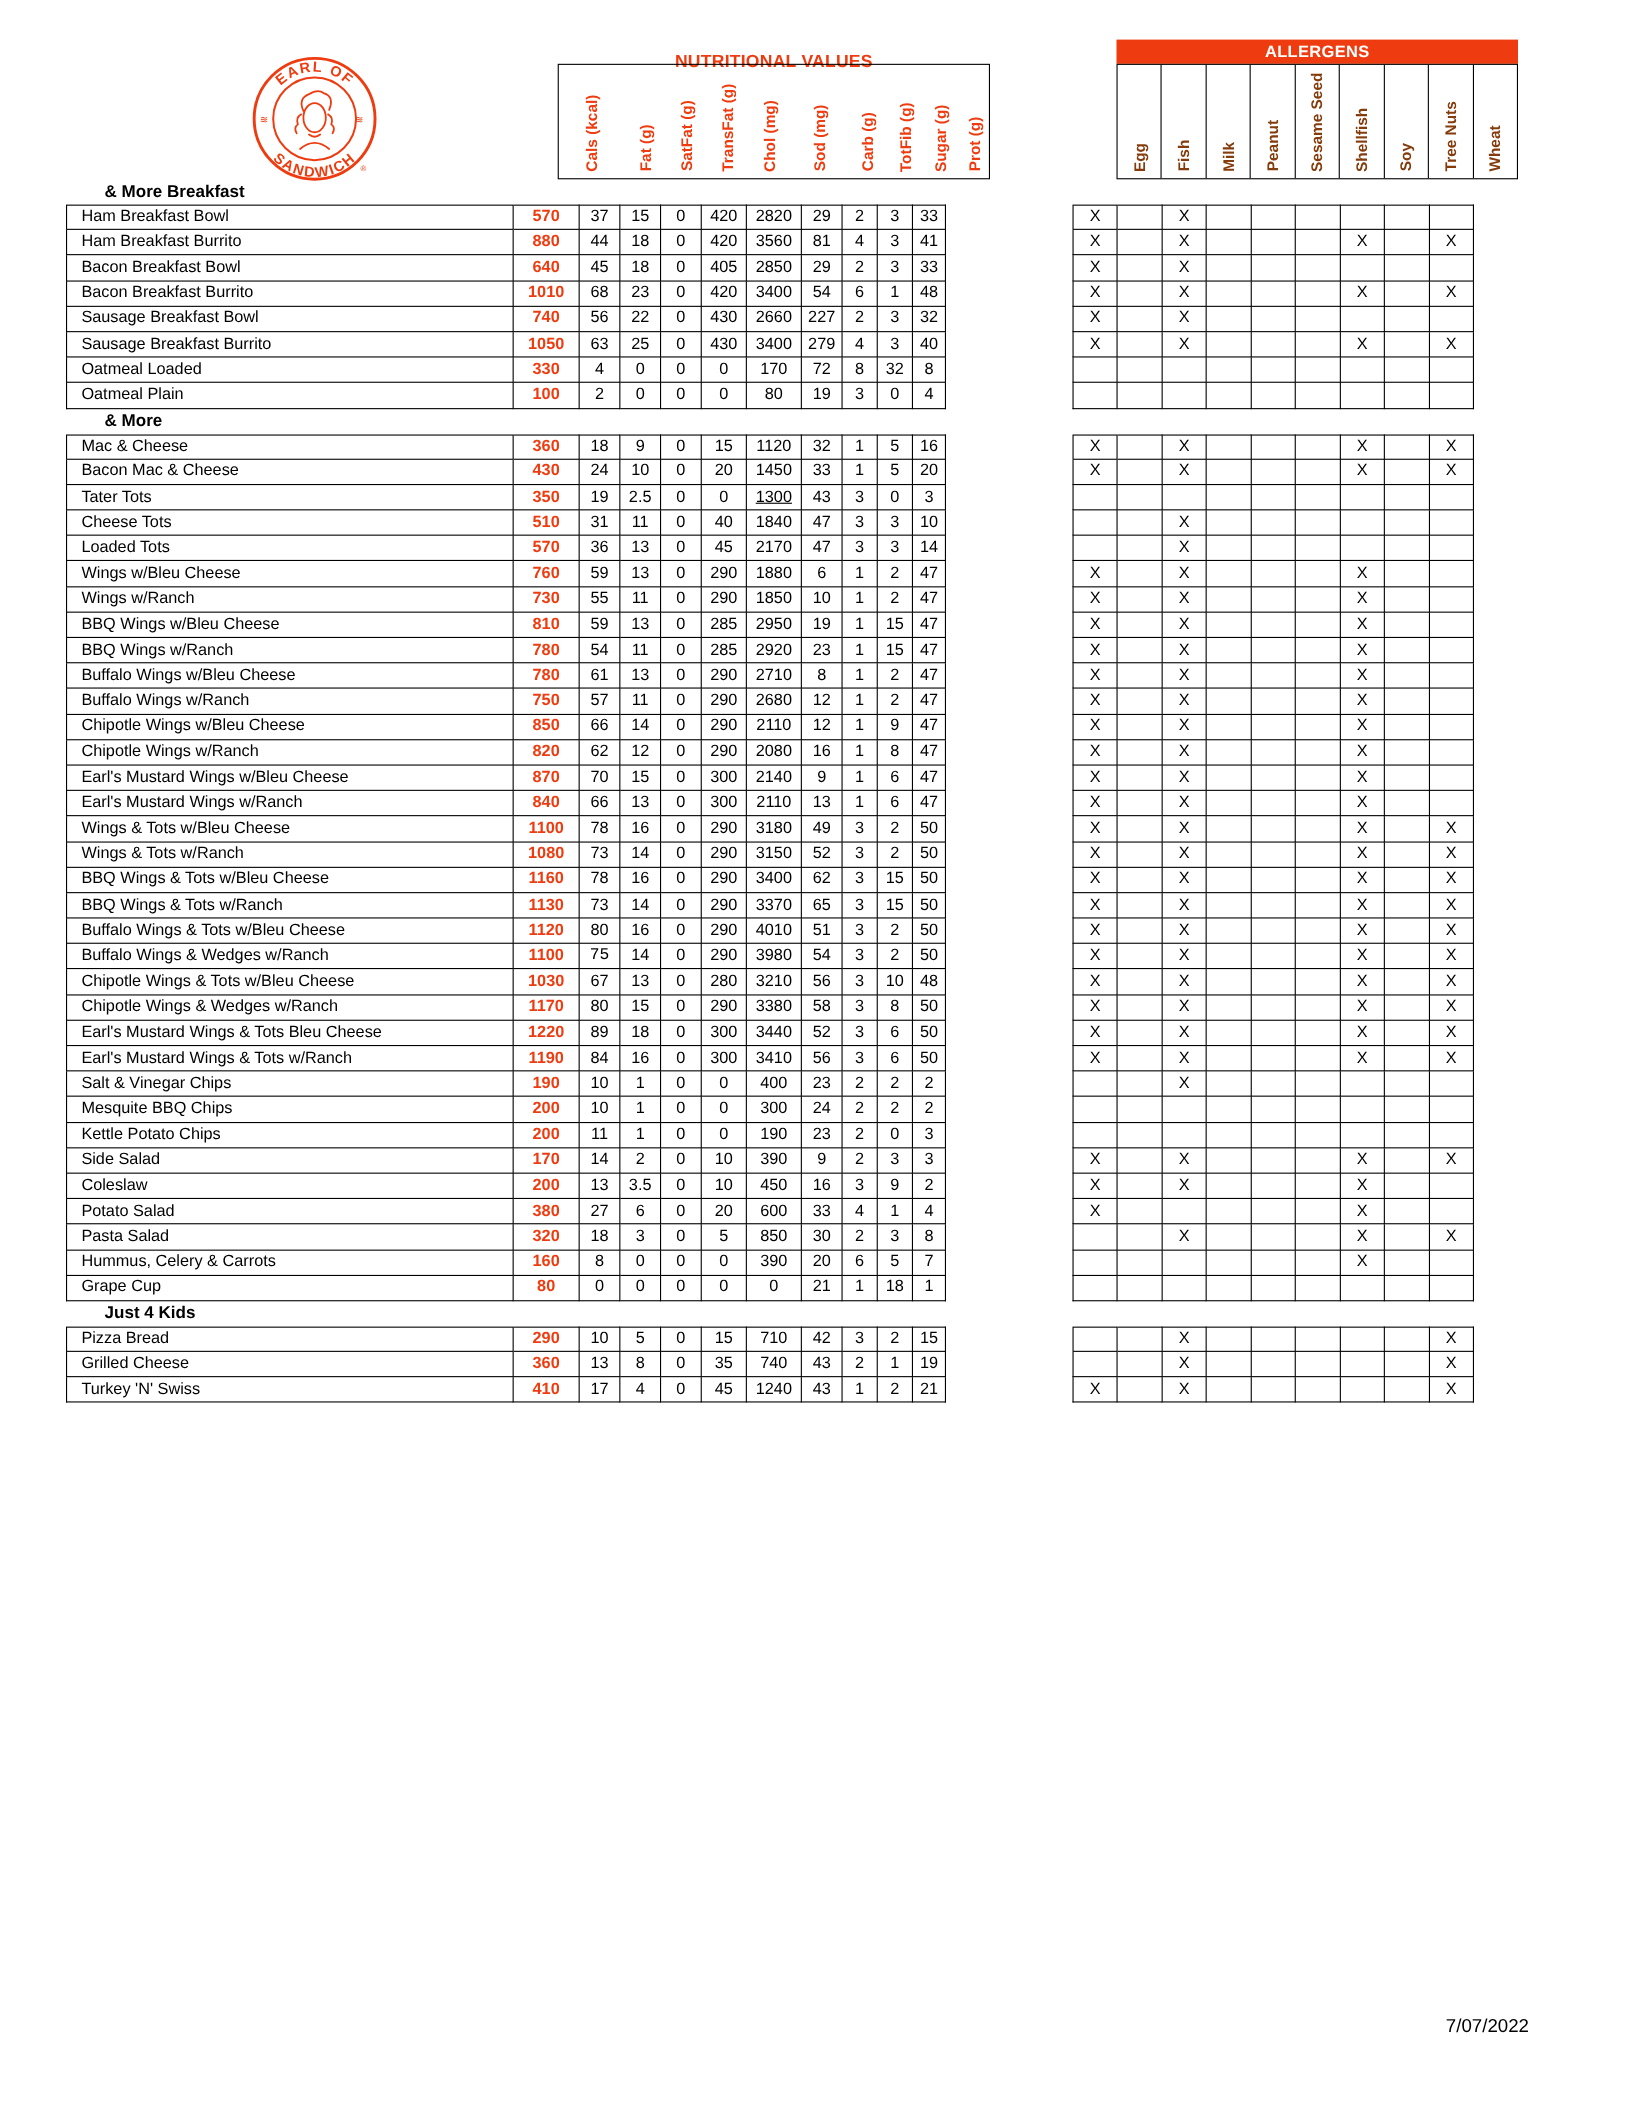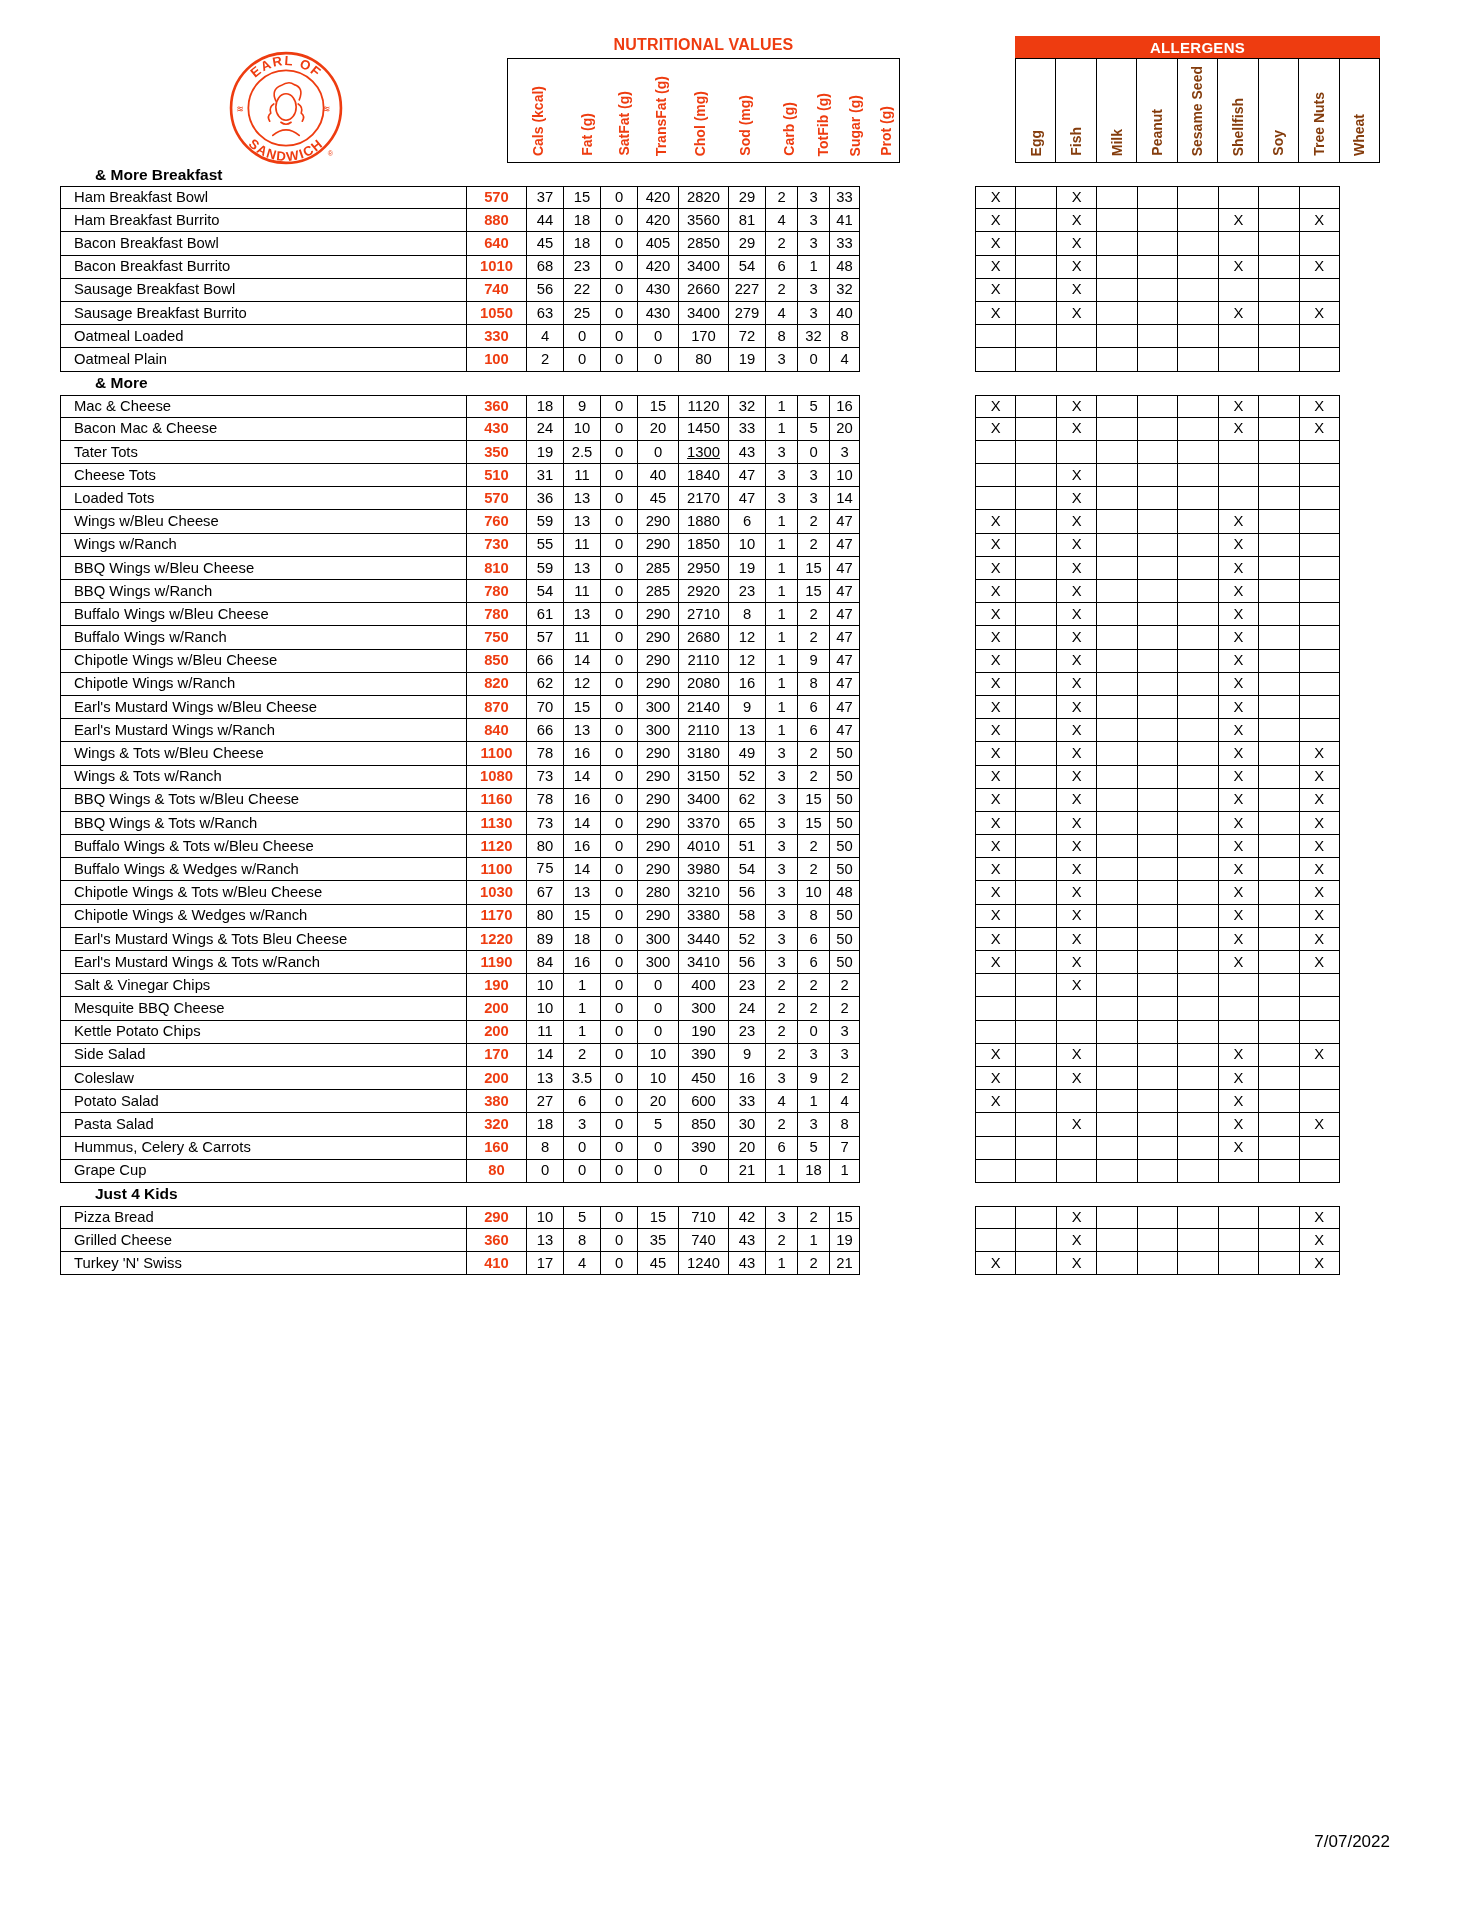--- a/index.html
+++ b/index.html
@@ -13,21 +13,21 @@
     color: #000;
   }
   :root { --accent:#ee3c10; --allergen-label:#843c0c; }
 
   
   .logo { position:absolute; left:228px; top:50px; width:116px; height:116px; }
   .logo svg text { fill: var(--accent); }
   .logo .stroke { stroke: var(--accent); fill: none; }
 
   .nv-title {
-    position:absolute; left:507px; top:36px; width:393px; height:20px;
+    position:absolute; left:507px; top:48px; width:393px; height:20px;
     text-align:center; font-weight:bold; font-size:16px; color:var(--accent);
     letter-spacing:0.2px;
   }
   .al-bar {
     position:absolute; left:1015px; top:36px; width:365px; height:22px;
     background:var(--accent); color:#fff; font-weight:bold; font-size:15px;
     display:flex; align-items:center; justify-content:center; letter-spacing:0.3px;
   }
   .nv-headers {
     position:absolute; left:507px; top:58px; width:393px; height:105px;
@@ -1021,21 +1021,21 @@
           <div class="cell alcell">X</div>
           <div class="cell alcell"></div>
           <div class="cell alcell"></div>
           <div class="cell alcell"></div>
           <div class="cell alcell"></div>
           <div class="cell alcell"></div>
           <div class="cell alcell"></div>
         </div>
       </div>
       <div class="row">
-        <div class="cell name">Mesquite BBQ Cheese</div>
+        <div class="cell name">Mesquite BBQ Chips</div>
         <div class="cell val cals" style="width: 60px;">200</div>
         <div class="cell val" style="width: 37px;">10</div>
         <div class="cell val" style="width: 37px;">1</div>
         <div class="cell val" style="width: 37px;">0</div>
         <div class="cell val" style="width: 41px;">0</div>
         <div class="cell val" style="width: 50px;">300</div>
         <div class="cell val" style="width: 37px;">24</div>
         <div class="cell val" style="width: 32px;">2</div>
         <div class="cell val" style="width: 32px;">2</div>
         <div class="cell val" style="width: 30px;">2</div>

